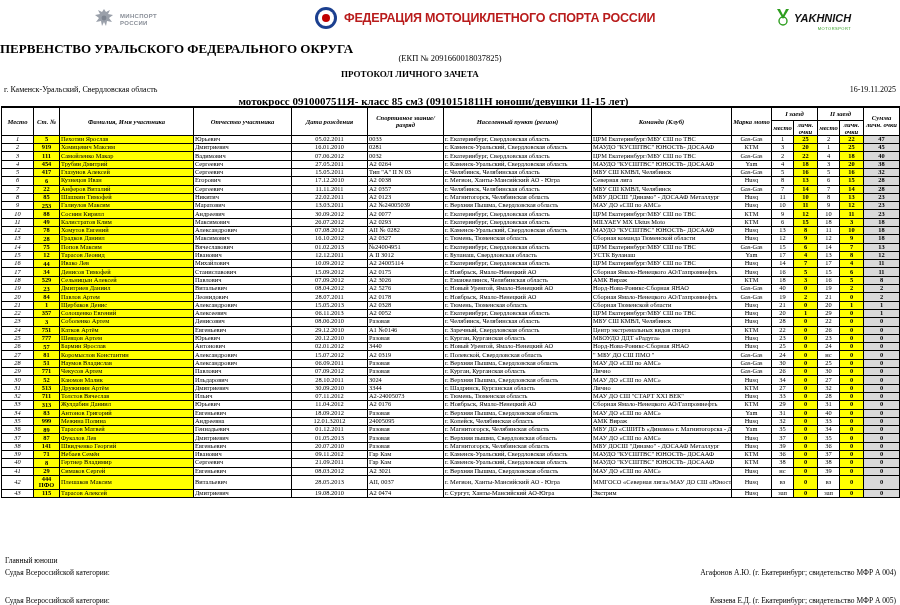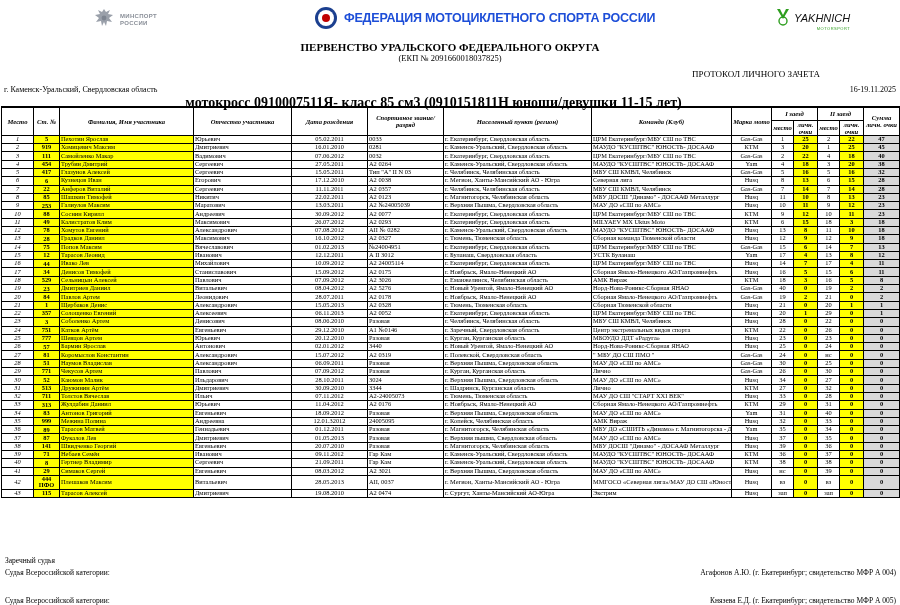--- a/index.html
+++ b/index.html
@@ -4,36 +4,36 @@
 <style>
   * { margin:0; padding:0; box-sizing:border-box; }
   html,body { width:900px; height:605px; background:#fff; overflow:hidden; }
   body { font-family:"Liberation Serif", serif; color:#000; position:relative; }
 
   
   .logo-band { position:absolute; top:4px; left:0; width:900px; height:30px; }
   .minsport { position:absolute; left:92px; top:2px; display:flex; align-items:center; gap:4px; }
   .minsport .txt { font-family:"Liberation Sans",sans-serif; font-size:6px; font-weight:bold; color:#8a8f98; line-height:1.15; letter-spacing:.3px; }
   .fmsr { position:absolute; left:315px; top:3px; display:flex; align-items:center; gap:7px; }
-  .fmsr .txt { font-family:"Liberation Sans",sans-serif; font-size:12.5px; font-weight:bold; letter-spacing:-0.2px; color:#1d4ed8; }
+  .fmsr .txt { font-family:"Liberation Sans",sans-serif; font-size:12.5px; font-weight:bold; letter-spacing:-0.2px; color:#b91c1c; }
   .fmsr-circle { width:22px; height:22px; border-radius:50%; background:#1b3f8f; position:relative; flex:0 0 auto; }
   .fmsr-circle::before { content:""; position:absolute; inset:3px; border-radius:50%; background:#fff; }
   .fmsr-circle::after { content:""; position:absolute; inset:7px; border-radius:50%; background:#c00000; }
   .yakhnich { position:absolute; left:775px; top:4px; display:flex; align-items:flex-start; gap:3px; }
   .yak-icon { width:16px; height:18px; position:relative; flex:0 0 auto; }
   .yak-icon svg { display:block; }
-  .yak-txt { font-family:"Liberation Sans",sans-serif; font-weight:normal; font-style:italic; font-size:11px; color:#111; line-height:1; }
+  .yak-txt { font-family:"Liberation Sans",sans-serif; font-weight:bold; font-style:italic; font-size:11px; color:#111; line-height:1; }
   .yak-sub { font-family:"Liberation Sans",sans-serif; font-size:4px; color:#2e9e1f; text-align:right; letter-spacing:.5px; }
 
   
-  .title1 { position:absolute; top:41px; left:0; width:900px; text-align:center; font-weight:bold; font-size:11px; }
+  .title1 { position:absolute; top:41px; left:0; width:900px; text-align:left; font-weight:bold; font-size:13px; }
   .title2 { position:absolute; top:53px; left:0; width:900px; text-align:center; font-weight:normal; font-size:8.5px; }
-  .title3 { position:absolute; top:69px; left:0; width:820px; text-align:right; font-weight:normal; font-size:9px; }
+  .title3 { position:absolute; top:69px; left:0; width:820px; text-align:center; font-weight:bold; font-size:9px; }
   .loc-line { position:absolute; top:85px; left:4px; right:4px; display:flex; justify-content:space-between; font-size:8px; }
-  .class-line { position:absolute; top:95px; left:0; width:867px; text-align:center; font-weight:bold; font-size:14px; }
+  .class-line { position:absolute; top:95px; left:0; width:867px; text-align:center; font-weight:bold; font-size:11px; }
 
   
   .tbl-wrap { position:absolute; top:106px; left:1px; width:898px; }
   table { border-collapse:collapse; table-layout:fixed; width:898px; border-top:2px solid #000; }
   th, td { border:1px solid #000; font-size:6.4px; line-height:1.08; padding:0 1px; overflow:hidden; vertical-align:middle; }
   th { font-style:italic; font-weight:bold; font-size:6.6px; text-align:center; height:13px; }
   td { height:8.3px; white-space:nowrap; }
   tr[data-name="table-row"] td { text-overflow:clip; }
   td.c0 { font-style:italic; text-align:center; }
   td.c1 { background:#ffff00; font-weight:bold; text-align:center; white-space:normal; line-height:1; }
@@ -826,21 +826,21 @@
           <td class="c9" data-name="cell-race1-place">зап</td>
           <td class="c10" data-name="cell-race1-points">0</td>
           <td class="c11" data-name="cell-race2-place">зап</td>
           <td class="c12" data-name="cell-race2-points">0</td>
           <td class="c13" data-name="cell-total">0</td>
         </tr>
       </tbody>
   </table>
 </div>
 
-<div class="foot f1" data-name="chief-judge-title">Заречный судья</div>
+<div class="foot f1" data-name="chief-judge-title">Главный юноши</div>
 <div class="foot f2 foot-row" data-name="chief-judge-line">
   <span data-name="chief-judge-rank">Судья Всероссийской категории:</span>
   <span data-name="chief-judge-name">Агафонов А.Ю. (г. Екатеринбург; свидетельство МФР А 004)</span>
 </div>
 <div class="foot f3" data-name="chief-secretary-title">Главный секретарь</div>
 <div class="foot f4 foot-row" data-name="chief-secretary-line">
   <span data-name="chief-secretary-rank">Судья Всероссийской категории:</span>
   <span data-name="chief-secretary-name">Князева Е.Д. (г. Екатеринбург; свидетельство МФР А 005)</span>
 </div>
 

